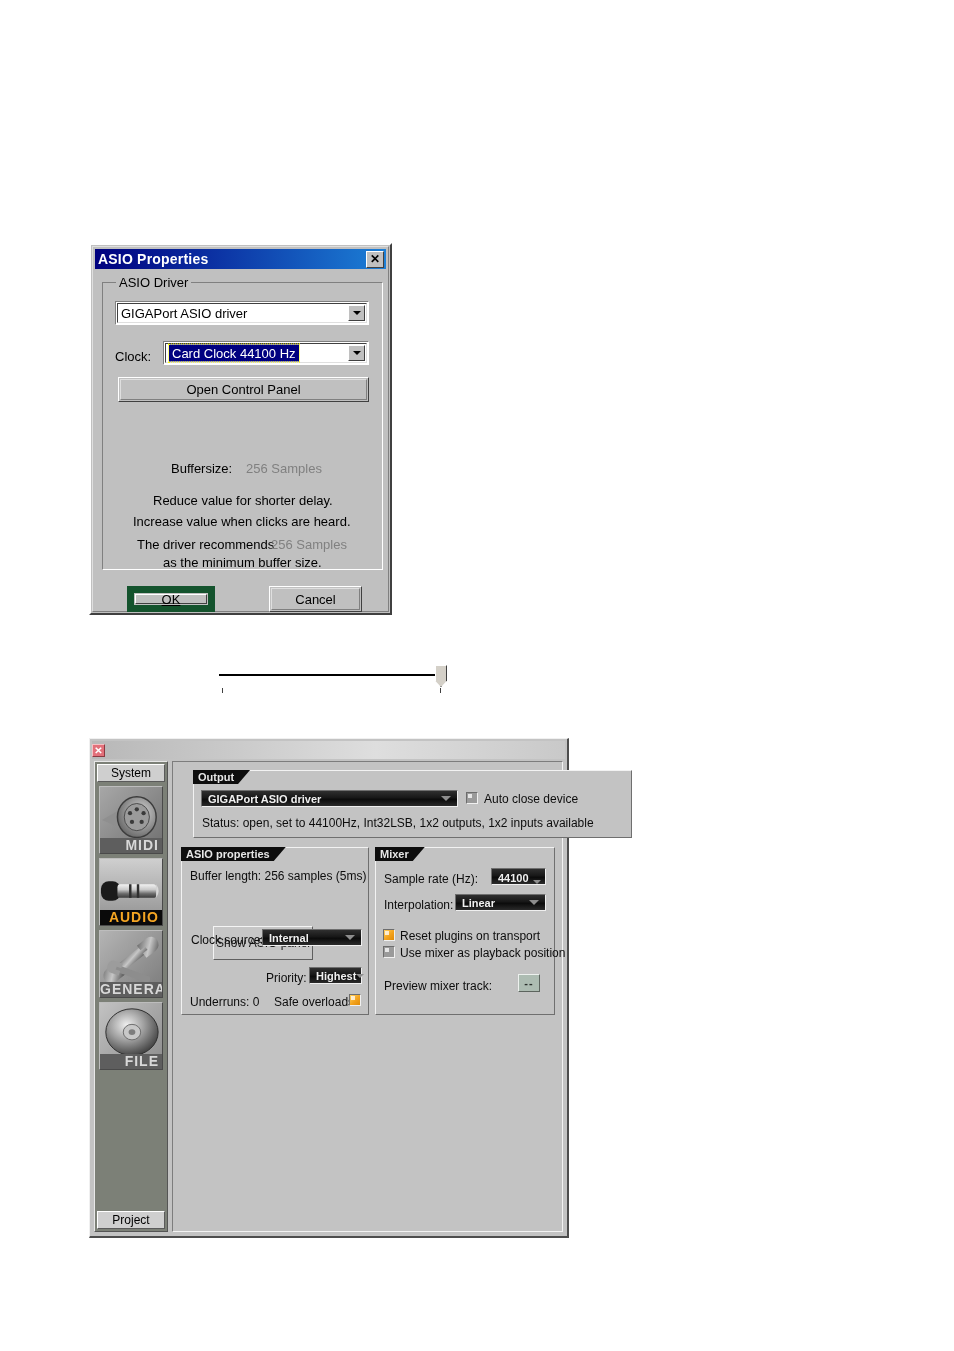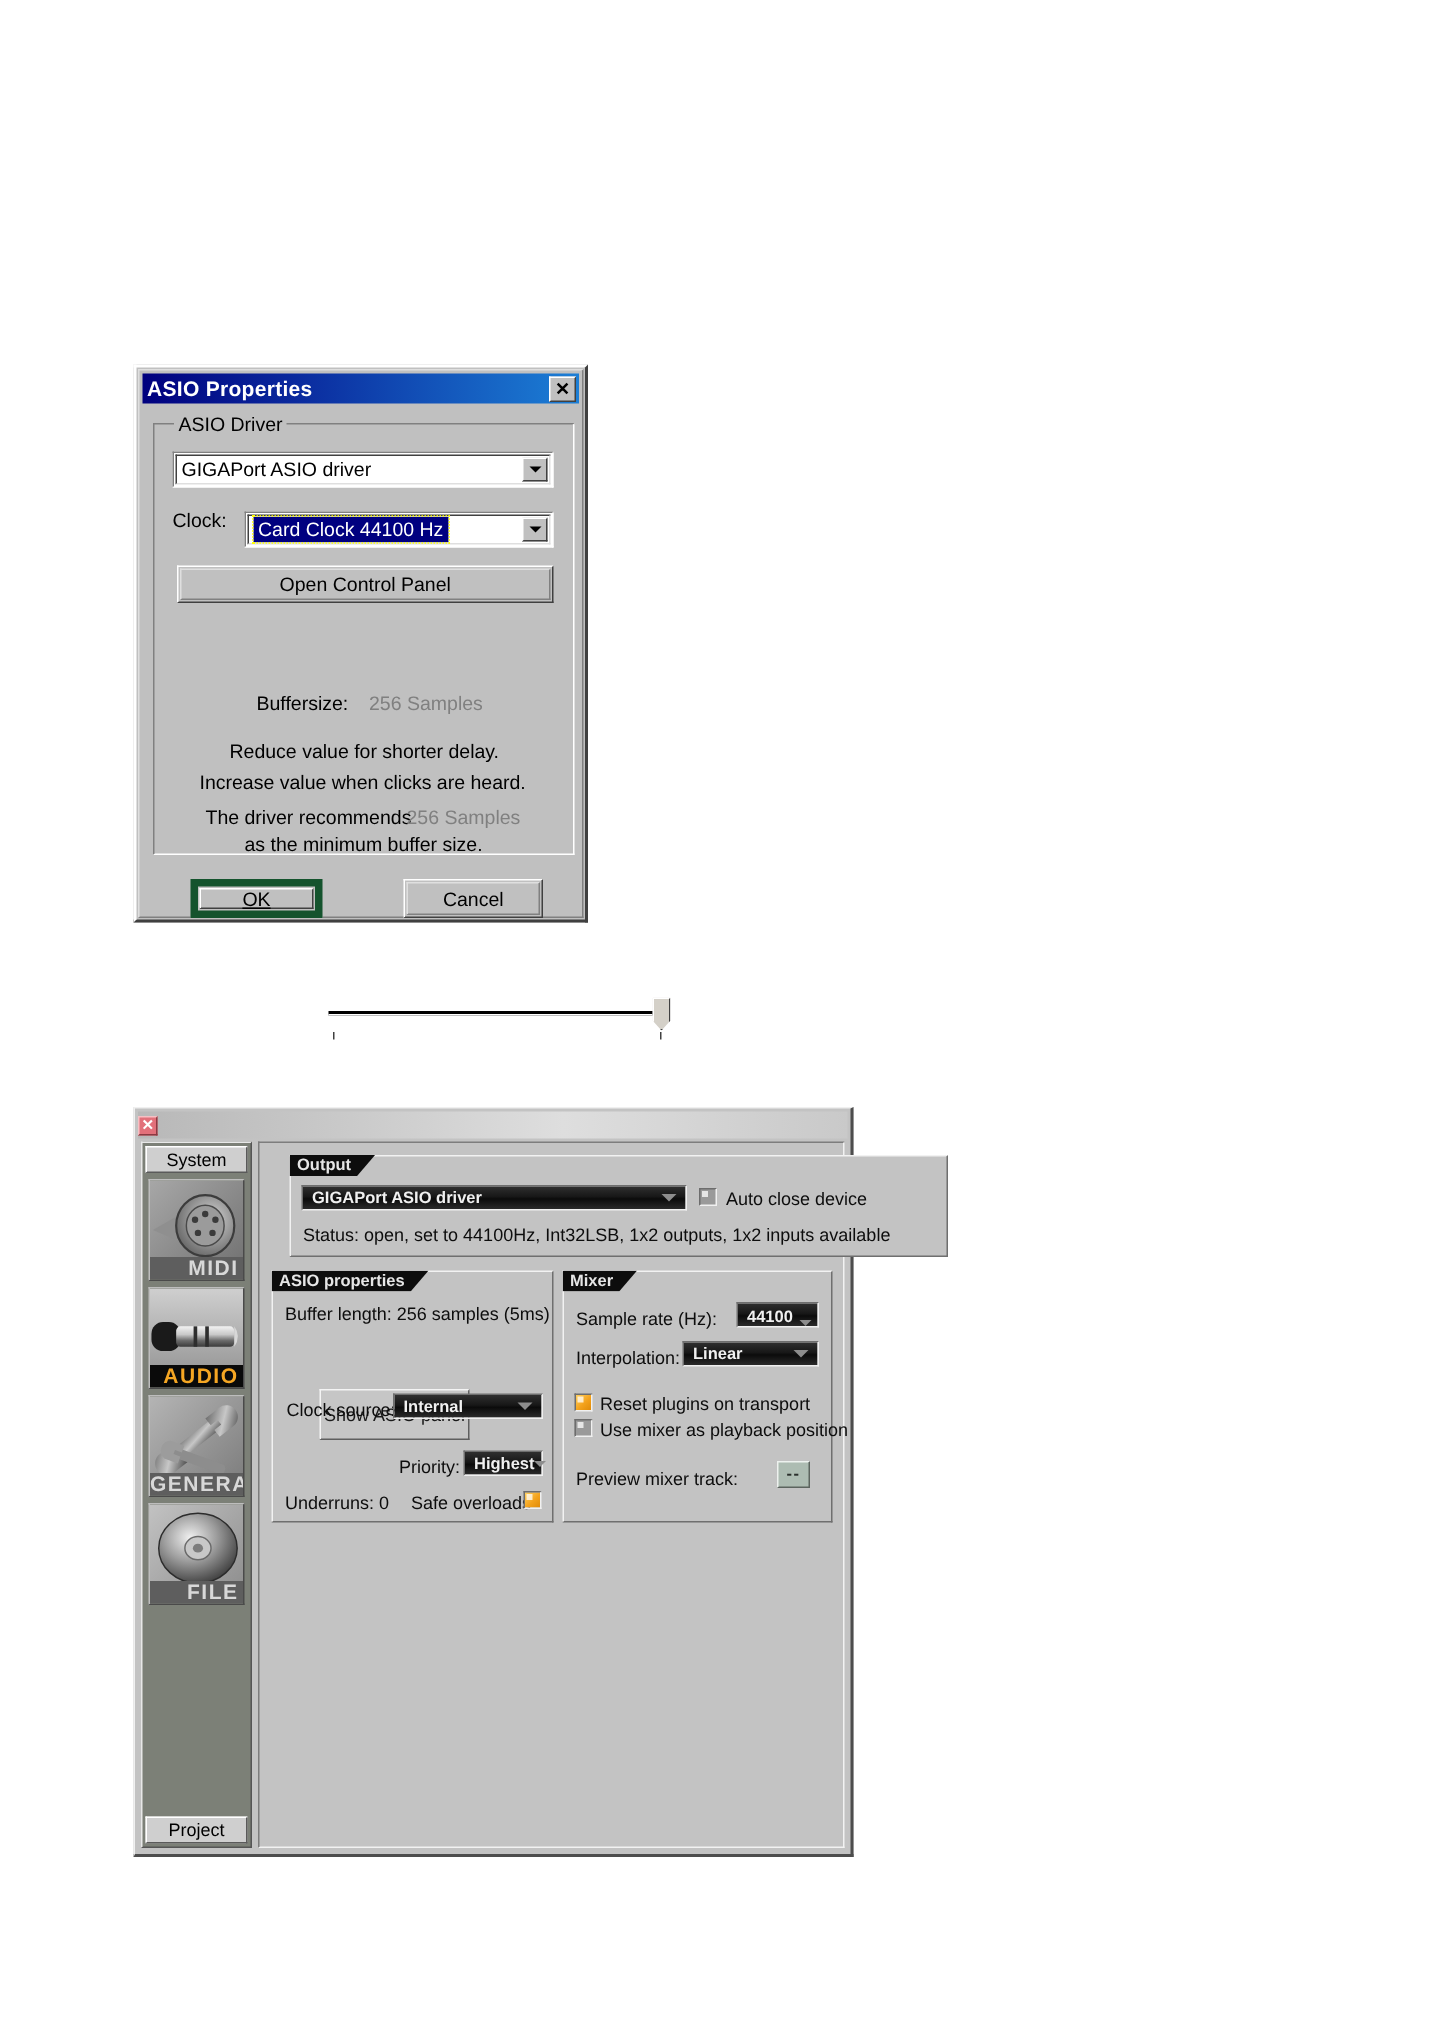--- a/index.html
+++ b/index.html
@@ -176,21 +176,21 @@
     position: absolute;
     left: 1px; top: 1px; right: 1px; bottom: 1px;
     border-top: 1px solid #dfdfdf;
     border-left: 1px solid #dfdfdf;
     border-right: 1px solid #808080;
     border-bottom: 1px solid #808080;
     box-sizing: border-box;
     pointer-events: none;
   }
   .win-btn.default {
-    border: 5px solid #14532d;
+    border: 7px solid #14532d;
     text-decoration: underline;
   }
   .win-btn.default .btn-in {
     border-top: 1px solid #ffffff;
     border-left: 1px solid #ffffff;
     border-right: 1px solid #404040;
     border-bottom: 1px solid #404040;
   }
   .win-btn span { position: relative; z-index: 2; }
 
@@ -496,21 +496,21 @@
   <div class="groupbox-legend">ASIO Driver</div>
 
   <div class="win-combo" style="left:24px; top:56px; width:254px; height:24px;">
     <div class="wc-inner"></div>
     <div class="wc-text">GIGAPort ASIO driver</div>
     <div class="wc-arrow">
         <i></i>
       </div>
   </div>
 
-  <div class="label-txt" style="left:24px; top:94px;">Clock:</div>
+  <div class="label-txt" style="left:24px; top:104px;">Clock:</div>
   <div class="win-combo" style="left:72px; top:96px; width:206px; height:24px;">
     <div class="wc-inner"></div>
     <div class="wc-text sel">Card Clock 44100 Hz</div>
     <div class="wc-arrow">
         <i></i>
       </div>
   </div>
 
   <div class="win-btn" style="left:27px; top:132px; width:251px; height:25px;">
     <div class="btn-in"></div>

